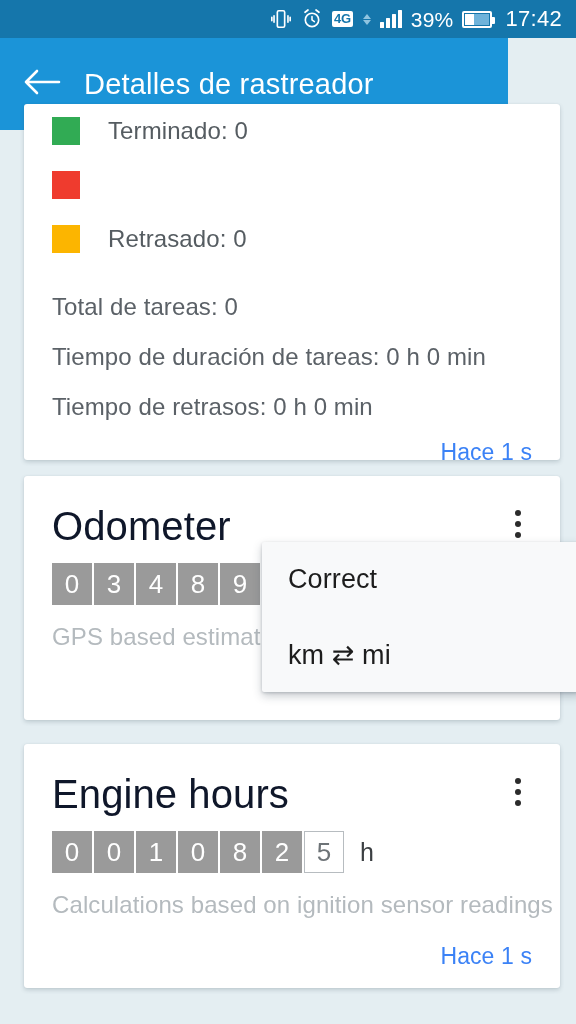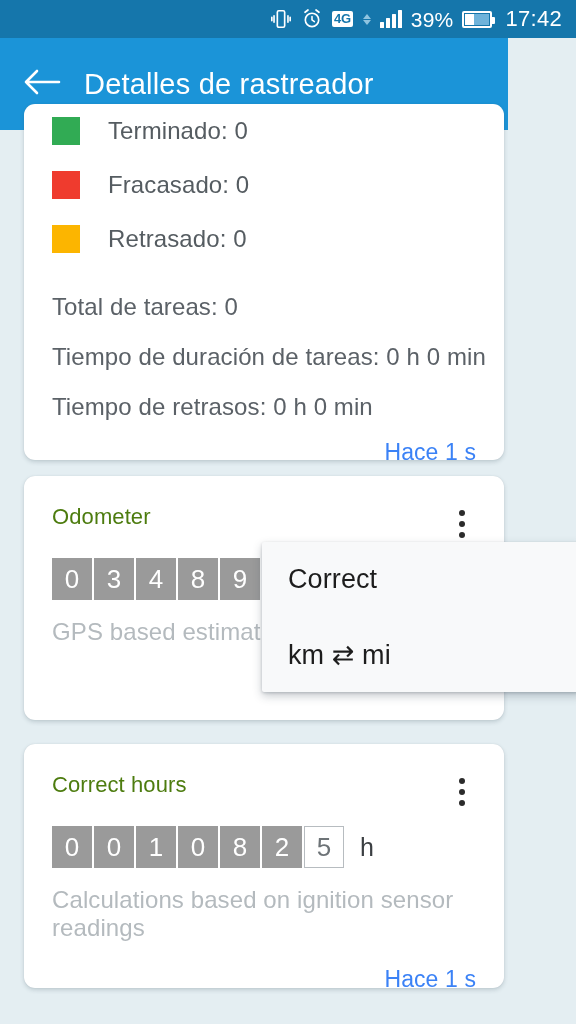--- a/index.html
+++ b/index.html
@@ -46,41 +46,41 @@
   }
   .back-btn { width:84px; height:92px; display:flex; align-items:center; justify-content:center; }
   .appbar-title {
     color:#ffffff; font-size:29px; font-weight:normal; letter-spacing:.2px;
   }
 
   
   .content { position:absolute; top:130px; left:0; width:576px; height:894px; }
 
   .card {
-    position:absolute; left:24px; width:480px;
-    background:#ffffff; border-radius:11px;
+    position:absolute; left:24px; width:536px;
+    background:#ffffff; border-radius:3px;
     box-shadow:0 2px 4px rgba(60,80,95,.22), 0 0 1px rgba(60,80,95,.18);
   }
   
   #card-tasks { top:-26px; height:356px; }
   #card-odometer { top:346px; height:244px; }
   #card-engine { top:614px; height:244px; }
 
   .legend-row { display:flex; align-items:center; height:54px; padding-left:28px; }
   .swatch { width:28px; height:28px; flex:none; }
   .legend-label { margin-left:28px; font-size:24px; color:#555c61; letter-spacing:.1px; }
 
   .stat-line { font-size:24px; color:#5b6167; padding-left:28px; letter-spacing:.1px; }
   .ago {
     font-size:23px; color:#3b82f6; text-align:right; padding-right:28px; letter-spacing:.1px;
   }
 
   .card-head { display:flex; align-items:flex-start; justify-content:space-between;
                padding:28px 22px 0 28px; }
-  .card-title { font-size:22px; color:#4d7c0f; letter-spacing:.1px; }
+  .card-title { font-size:40px; color:#0f172a; letter-spacing:.1px; }
   .kebab { width:40px; height:40px; display:flex; flex-direction:column;
            align-items:center; justify-content:center; gap:5px; }
   .kebab b { display:block; width:6px; height:6px; border-radius:50%; background:#2b2b2b; }
 
   .odo { display:flex; align-items:center; padding-left:28px; margin-top:14px; }
   .digit {
     width:40px; height:42px; background:#9a9a9a; color:#ffffff;
     font-size:26px; display:flex; align-items:center; justify-content:center;
     margin-right:2px; letter-spacing:0;
   }
@@ -151,21 +151,20 @@
 
   <div class="content">
 
     <div class="card" id="card-tasks">
       <div class="legend-row">
         <span class="swatch" style="background:#31ab54"></span>
         <span class="legend-label">Terminado: 0</span>
       </div>
       <div class="legend-row">
         <span class="swatch" style="background:#ef3b2e"></span>
-        <span class="legend-label">Fracasado: 0</span>
       </div>
       <div class="legend-row">
         <span class="swatch" style="background:#fcb500"></span>
         <span class="legend-label">Retrasado: 0</span>
       </div>
       <div class="stat-line" style="margin-top:27px">Total de tareas: 0</div>
       <div class="stat-line" style="margin-top:22px">Tiempo de duración de tareas: 0 h 0 min</div>
       <div class="stat-line" style="margin-top:22px">Tiempo de retrasos: 0 h 0 min</div>
       <div class="ago" style="margin-top:18px">Hace 1 s</div>
     </div>
@@ -185,21 +184,21 @@
         <span class="digit">4</span>
         <span class="digit">8</span>
         <span class="digit">9</span>
         <span class="digit">0</span>
       </div>
       <div class="note">GPS based estimation</div>
     </div>
 
     <div class="card" id="card-engine">
       <div class="card-head">
-        <span class="card-title">Correct hours</span>
+        <span class="card-title">Engine hours</span>
         <span class="kebab">
             <b></b>
             <b></b>
             <b></b>
           </span>
       </div>
       <div class="odo">
         <span class="digit">0</span>
         <span class="digit">0</span>
         <span class="digit">1</span>

